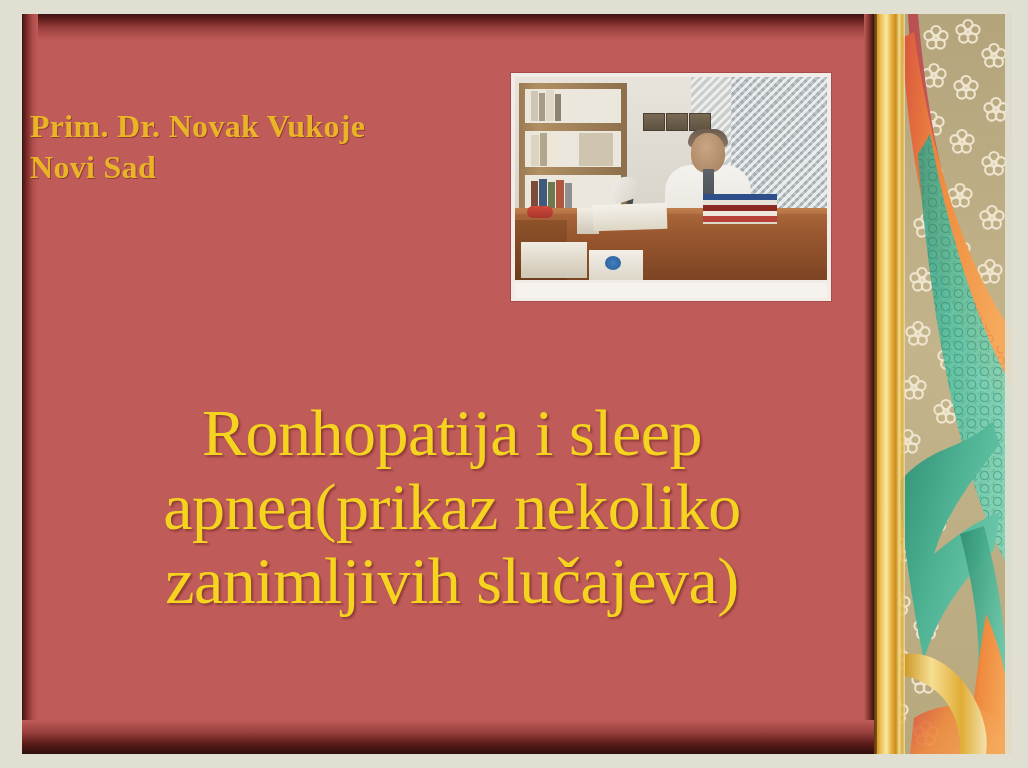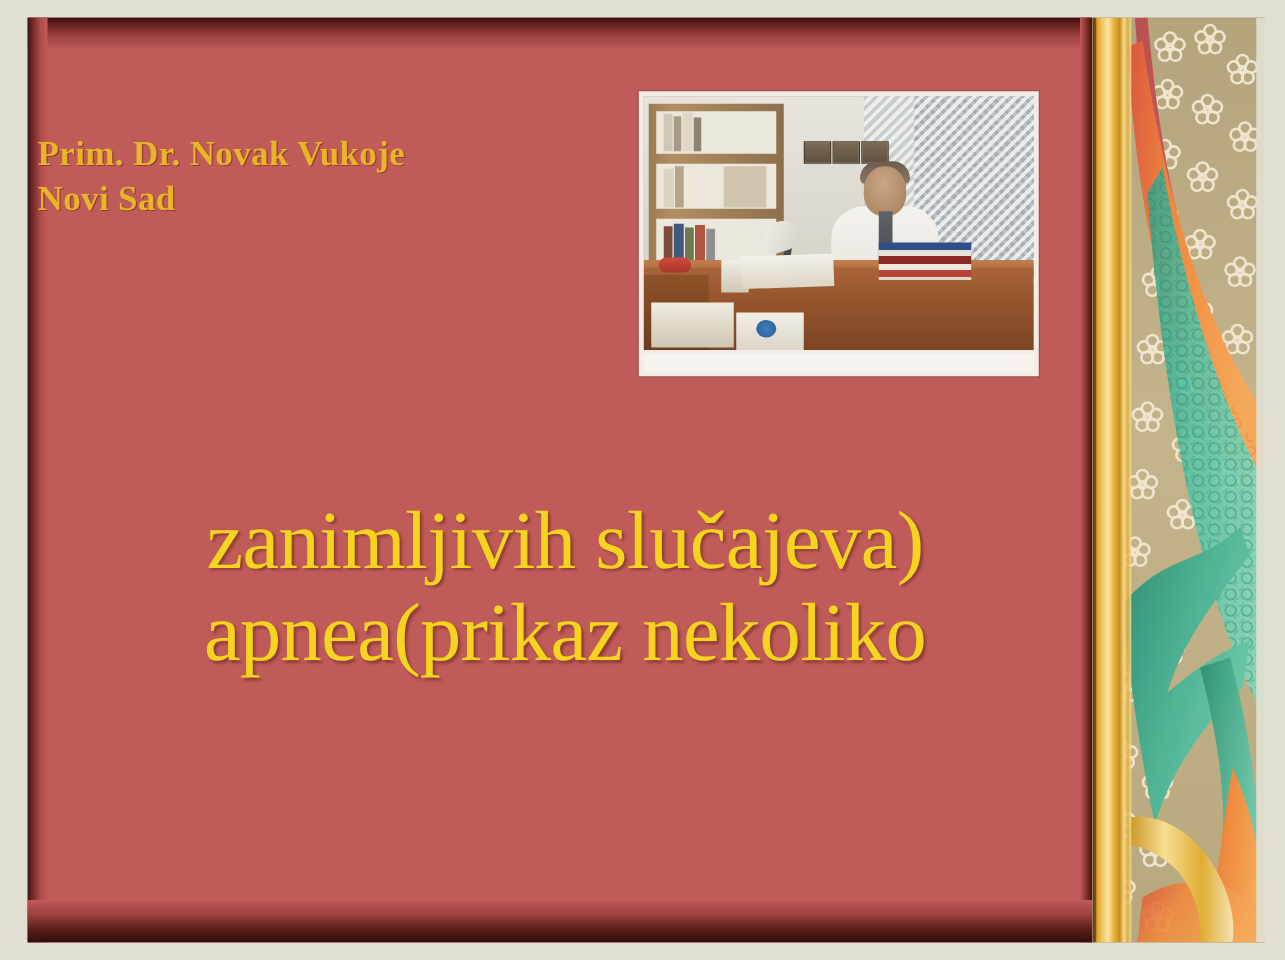--- a/index.html
+++ b/index.html
@@ -69,21 +69,21 @@
 
   
   .author-block {
     position: absolute;
     left: 8px;
     top: 92px;
     width: 430px;
     color: #e9b527;
     font-family: "Liberation Serif", "DejaVu Serif", serif;
     font-weight: bold;
-    font-size: 28px;
+    font-size: 32px;
     line-height: 1.28;
     letter-spacing: 0.3px;
     text-shadow: 1px 1px 0 rgba(90,25,20,0.45);
   }
   .author-line { display: block; white-space: nowrap; }
 
   
   .photo-frame {
     position: absolute;
     left: 489px;
@@ -326,22 +326,23 @@
         <div class="ph ph-papers"></div>
         <div class="ph ph-books-stack"></div>
         <div class="ph ph-box-left"></div>
         <div class="ph ph-box-blue"></div>
         <div class="ph ph-blue-dot"></div>
       </div>
       <div class="photo-white-strip"></div>
     </div>
 
     <div class="slide-title">
+      <span class="title-line">Ronhopatija i sleep</span>
+      <span class="title-line">apnea(prikaz nekoliko</span>
       <span class="title-line">zanimljivih slučajeva)</span>
-      <span class="title-line">apnea(prikaz nekoliko</span>
     </div>
 
   </div>
 
   <div class="deco-border">
     <svg class="deco-svg" viewBox="0 0 138 740" preserveAspectRatio="none">
       <defs>
         <linearGradient id="goldBand" x1="0" y1="0" x2="1" y2="0">
           <stop offset="0%" stop-color="#8a5a18"></stop>
           <stop offset="12%" stop-color="#d89b2c"></stop>

